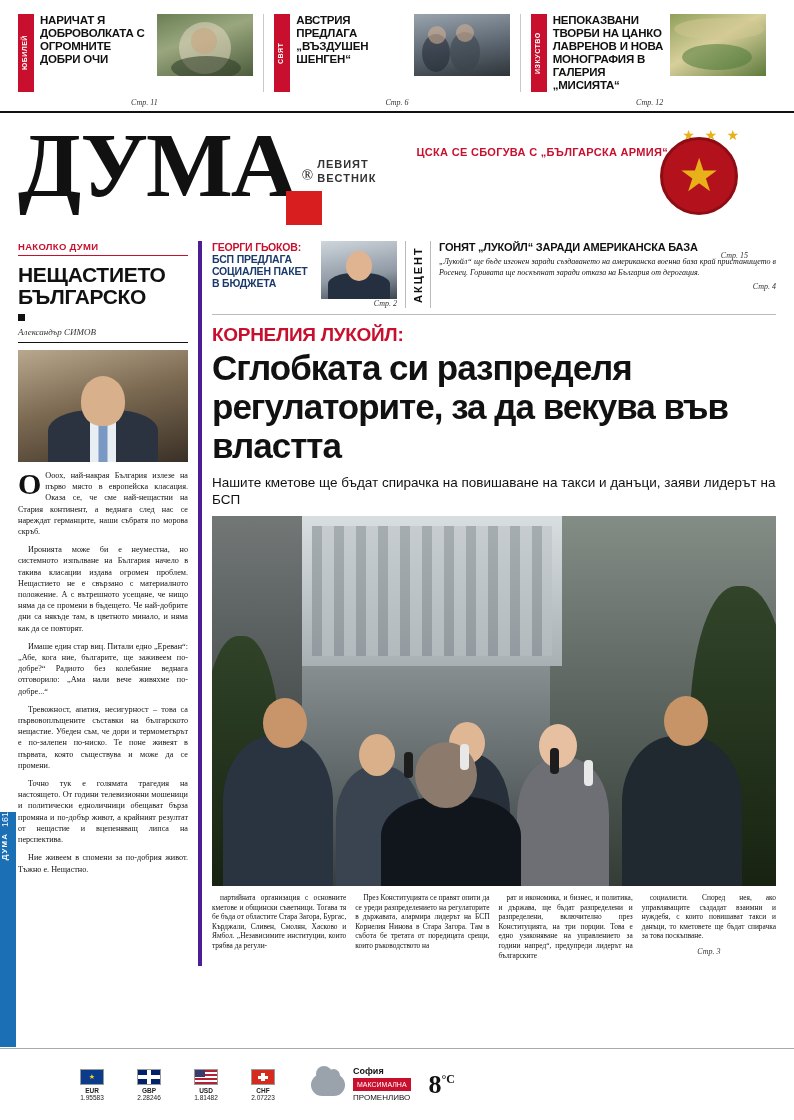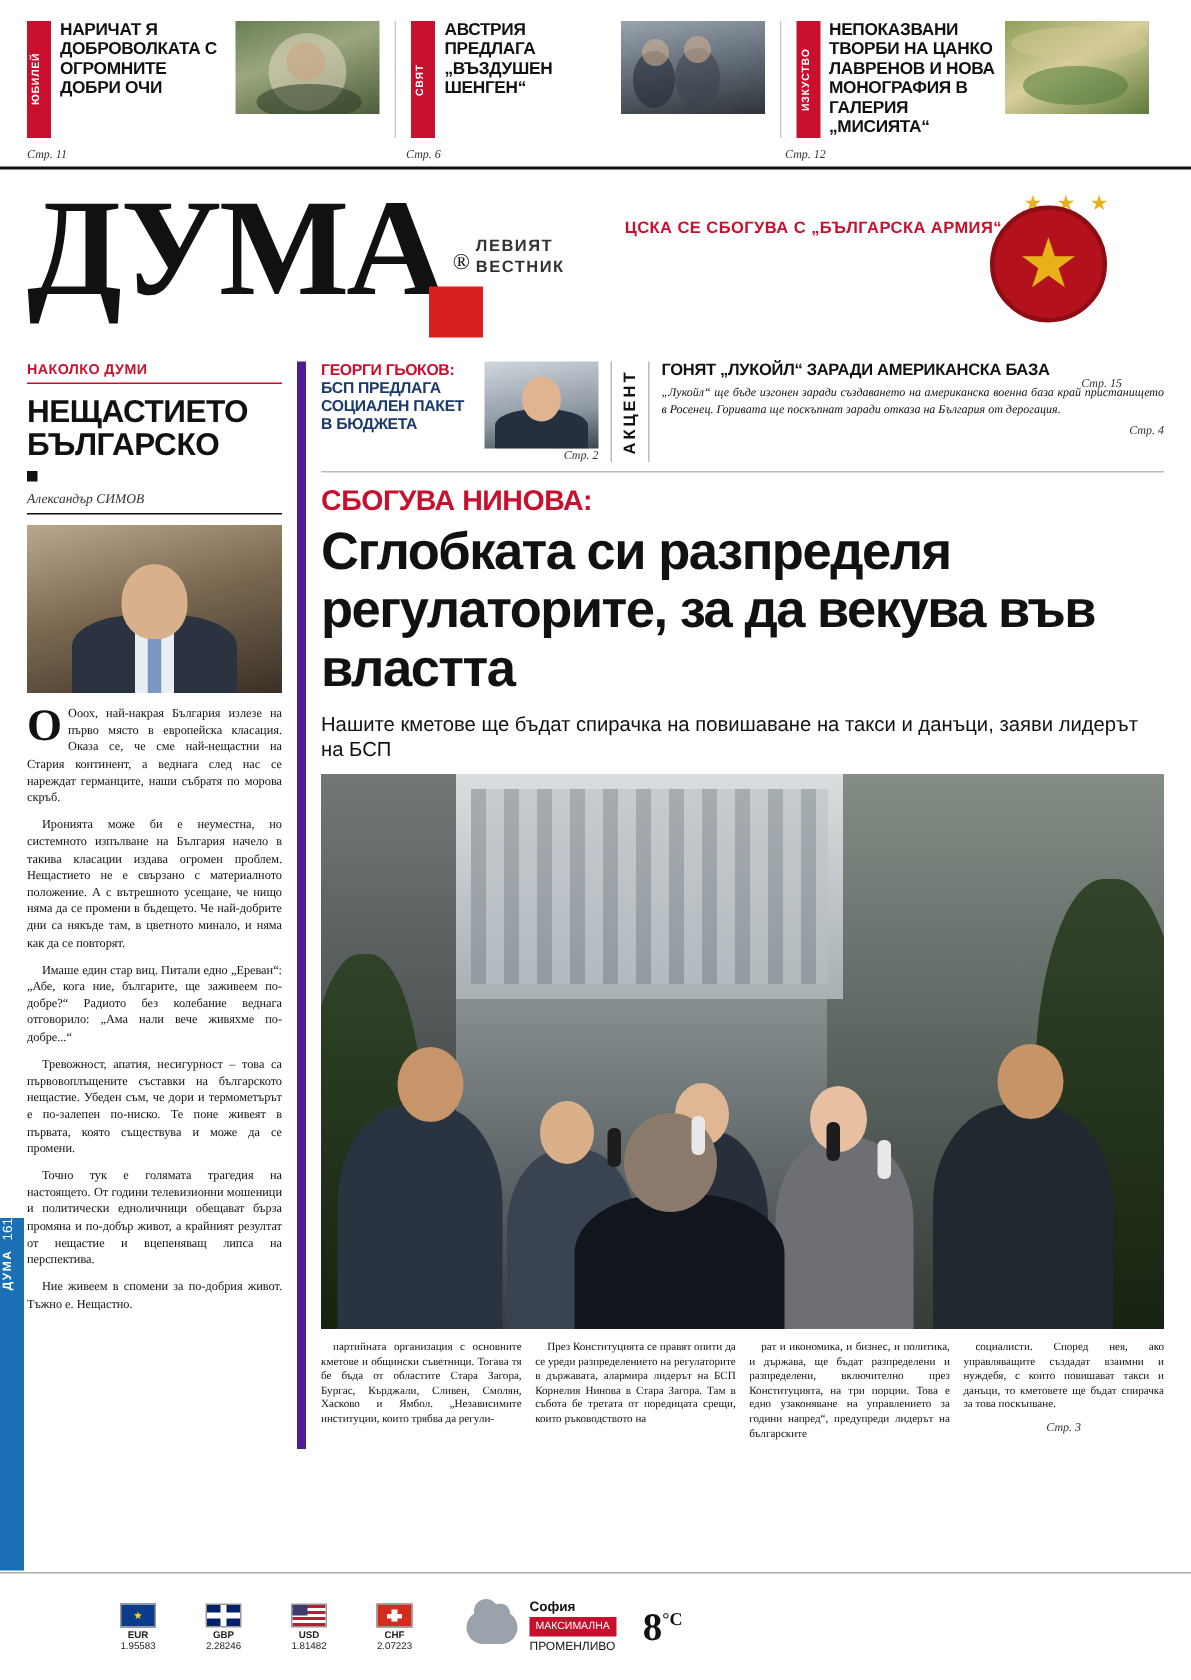--- a/index.html
+++ b/index.html
@@ -12,21 +12,21 @@
   .teaser + .teaser{border-left:1px solid #c9c9c9;padding-left:10px;}
   .tz-tag{background:#c8102e;color:#fff;font-family:"Liberation Sans",sans-serif;font-weight:bold;font-size:7px;letter-spacing:.5px;writing-mode:vertical-rl;transform:rotate(180deg);text-align:center;padding:4px 2px;line-height:10px;width:12px;}
   .tz-text{font-family:"Liberation Sans",sans-serif;font-weight:bold;font-size:11.5px;line-height:13px;color:#111;padding:0 6px;flex:1;letter-spacing:-.2px;}
   .tz-img{width:96px;height:62px;border:0;flex:none;overflow:hidden;position:relative;}
   .tz1{background:linear-gradient(160deg,#6a7f54 0%,#9aa77e 40%,#4d5d3c 100%);}
   .tz2{background:linear-gradient(170deg,#9aa4ae 0%,#5c6670 55%,#2e3439 100%);}
   .tz3{background:linear-gradient(150deg,#8fa05a 0%,#d8cf9b 45%,#5d7a3c 100%);}
   .tz-img .blob{position:absolute;border-radius:50%;opacity:.55;}
   .tz-pg{font-family:"Liberation Serif",serif;font-style:italic;font-size:8px;color:#333;}
   .teaser-pages{display:flex;padding:0 18px 4px 18px;border-bottom:2px solid #111;}
-  .teaser-pages div{flex:1;}
+  .teaser-pages div{flex:1;text-align:center;}
 
   
   .masthead{display:flex;align-items:flex-start;padding:4px 18px 0 18px;position:relative;height:118px;}
   .logo{font-family:"Liberation Serif",serif;font-weight:bold;font-size:92px;line-height:96px;letter-spacing:-2px;color:#111;position:relative;}
   .logo .reg{position:absolute;top:10px;right:-16px;font-size:15px;font-weight:normal;}
   .logo-red{position:absolute;left:268px;top:74px;width:36px;height:34px;background:#d81e1e;}
   .levi{font-family:"Liberation Sans",sans-serif;font-size:11px;font-weight:bold;color:#333;line-height:14px;margin:40px 0 0 22px;letter-spacing:1px;}
   .cska-text{font-family:"Liberation Sans",sans-serif;font-size:11px;font-weight:bold;color:#c8102e;line-height:15px;margin:28px 0 0 40px;letter-spacing:.3px;}
   .cska-badge{position:absolute;right:56px;top:24px;width:78px;height:86px;}
   .cska-stars{position:absolute;right:52px;top:14px;color:#e8b019;font-size:14px;letter-spacing:3px;}
@@ -36,21 +36,21 @@
 
   
   .datebar{display:flex;align-items:center;margin:2px 18px 0 18px;border-top:2px solid #111;border-bottom:2px solid #111;padding:3px 0;font-family:"Liberation Sans",sans-serif;font-size:8.5px;color:#222;}
   .datebar .sq{width:6px;height:6px;background:#c8102e;margin-right:5px;}
   .datebar span{margin-right:14px;white-space:nowrap;}
   .price{margin-left:auto;font-family:"Liberation Serif",serif;font-style:italic;font-size:12px;font-weight:bold;margin-right:60px;}
   .site{background:#111;color:#fff;font-family:"Liberation Sans",sans-serif;font-size:8px;padding:2px 8px;letter-spacing:.5px;}
 
   
   .main{display:flex;padding:6px 18px 0 18px;}
-  .col-left{width:170px;padding-right:10px;border-right:6px solid #4c1d95;}
+  .col-left{width:170px;padding-right:10px;border-right:4px solid #4c1d95;}
   .col-right{flex:1;padding-left:10px;}
 
   .kicker-red{font-family:"Liberation Sans",sans-serif;color:#c8102e;font-weight:bold;font-size:9.5px;letter-spacing:.3px;border-bottom:1px solid #c8102e;padding-bottom:3px;}
   .op-title{font-family:"Liberation Sans",sans-serif;font-weight:bold;font-size:21px;line-height:22px;color:#111;margin:8px 0 6px 0;letter-spacing:-.3px;}
   .op-bullet{width:7px;height:7px;background:#111;margin:4px 0 6px 0;}
   .op-author{font-family:"Liberation Serif",serif;font-style:italic;font-size:9px;color:#333;border-bottom:1px solid #111;padding-bottom:5px;}
   .op-photo{width:100%;height:112px;margin:7px 0 8px 0;background:linear-gradient(165deg,#b9a88e 0%,#7c6a52 45%,#3a3026 100%);position:relative;overflow:hidden;}
   .op-photo .face{position:absolute;left:50%;top:26px;transform:translateX(-50%);width:44px;height:50px;border-radius:50% 50% 45% 45%;background:#d8b08c;}
   .op-photo .suit{position:absolute;left:50%;bottom:0;transform:translateX(-50%);width:110px;height:52px;background:#2b3340;border-radius:40% 40% 0 0;}
   .op-photo .shirt{position:absolute;left:50%;bottom:0;transform:translateX(-50%);width:26px;height:40px;background:#e9eef2;}
@@ -242,21 +242,21 @@
 
         <div class="akcent">АКЦЕНТ</div>
 
         <div class="lukoil">
           <div class="lukoil-h">ГОНЯТ „ЛУКОЙЛ“ ЗАРАДИ АМЕРИКАНСКА БАЗА</div>
           <div class="lukoil-b">„Лукойл“ ще бъде изгонен заради създаването на американска военна база край пристанището в Росенец. Горивата ще поскъпнат заради отказа на България от дерогация.</div>
           <div class="lukoil-pg">Стр. 4</div>
         </div>
       </div>
 
-      <div class="lead-kicker">СБОГУВА НИНОВА:</div>
+      <div class="lead-kicker">КОРНЕЛИЯ ЛУКОЙЛ:</div>
       <div class="lead-head">Сглобката си разпределя регулаторите, за да векува във властта</div>
       <div class="lead-sub">Нашите кметове ще бъдат спирачка на повишаване на такси и данъци, заяви лидерът на БСП</div>
 
       <div class="lead-photo">
         <div class="lp-bg"></div>
         <div class="lp-build"></div>
         <div class="lp-tree" style="left:-10px;"></div>
         <div class="lp-tree" style="right:-14px;width:100px;height:300px;"></div>
 
         <div class="lp-person" style="left:2%;width:110px;height:150px;background:#2a3440;"></div>

